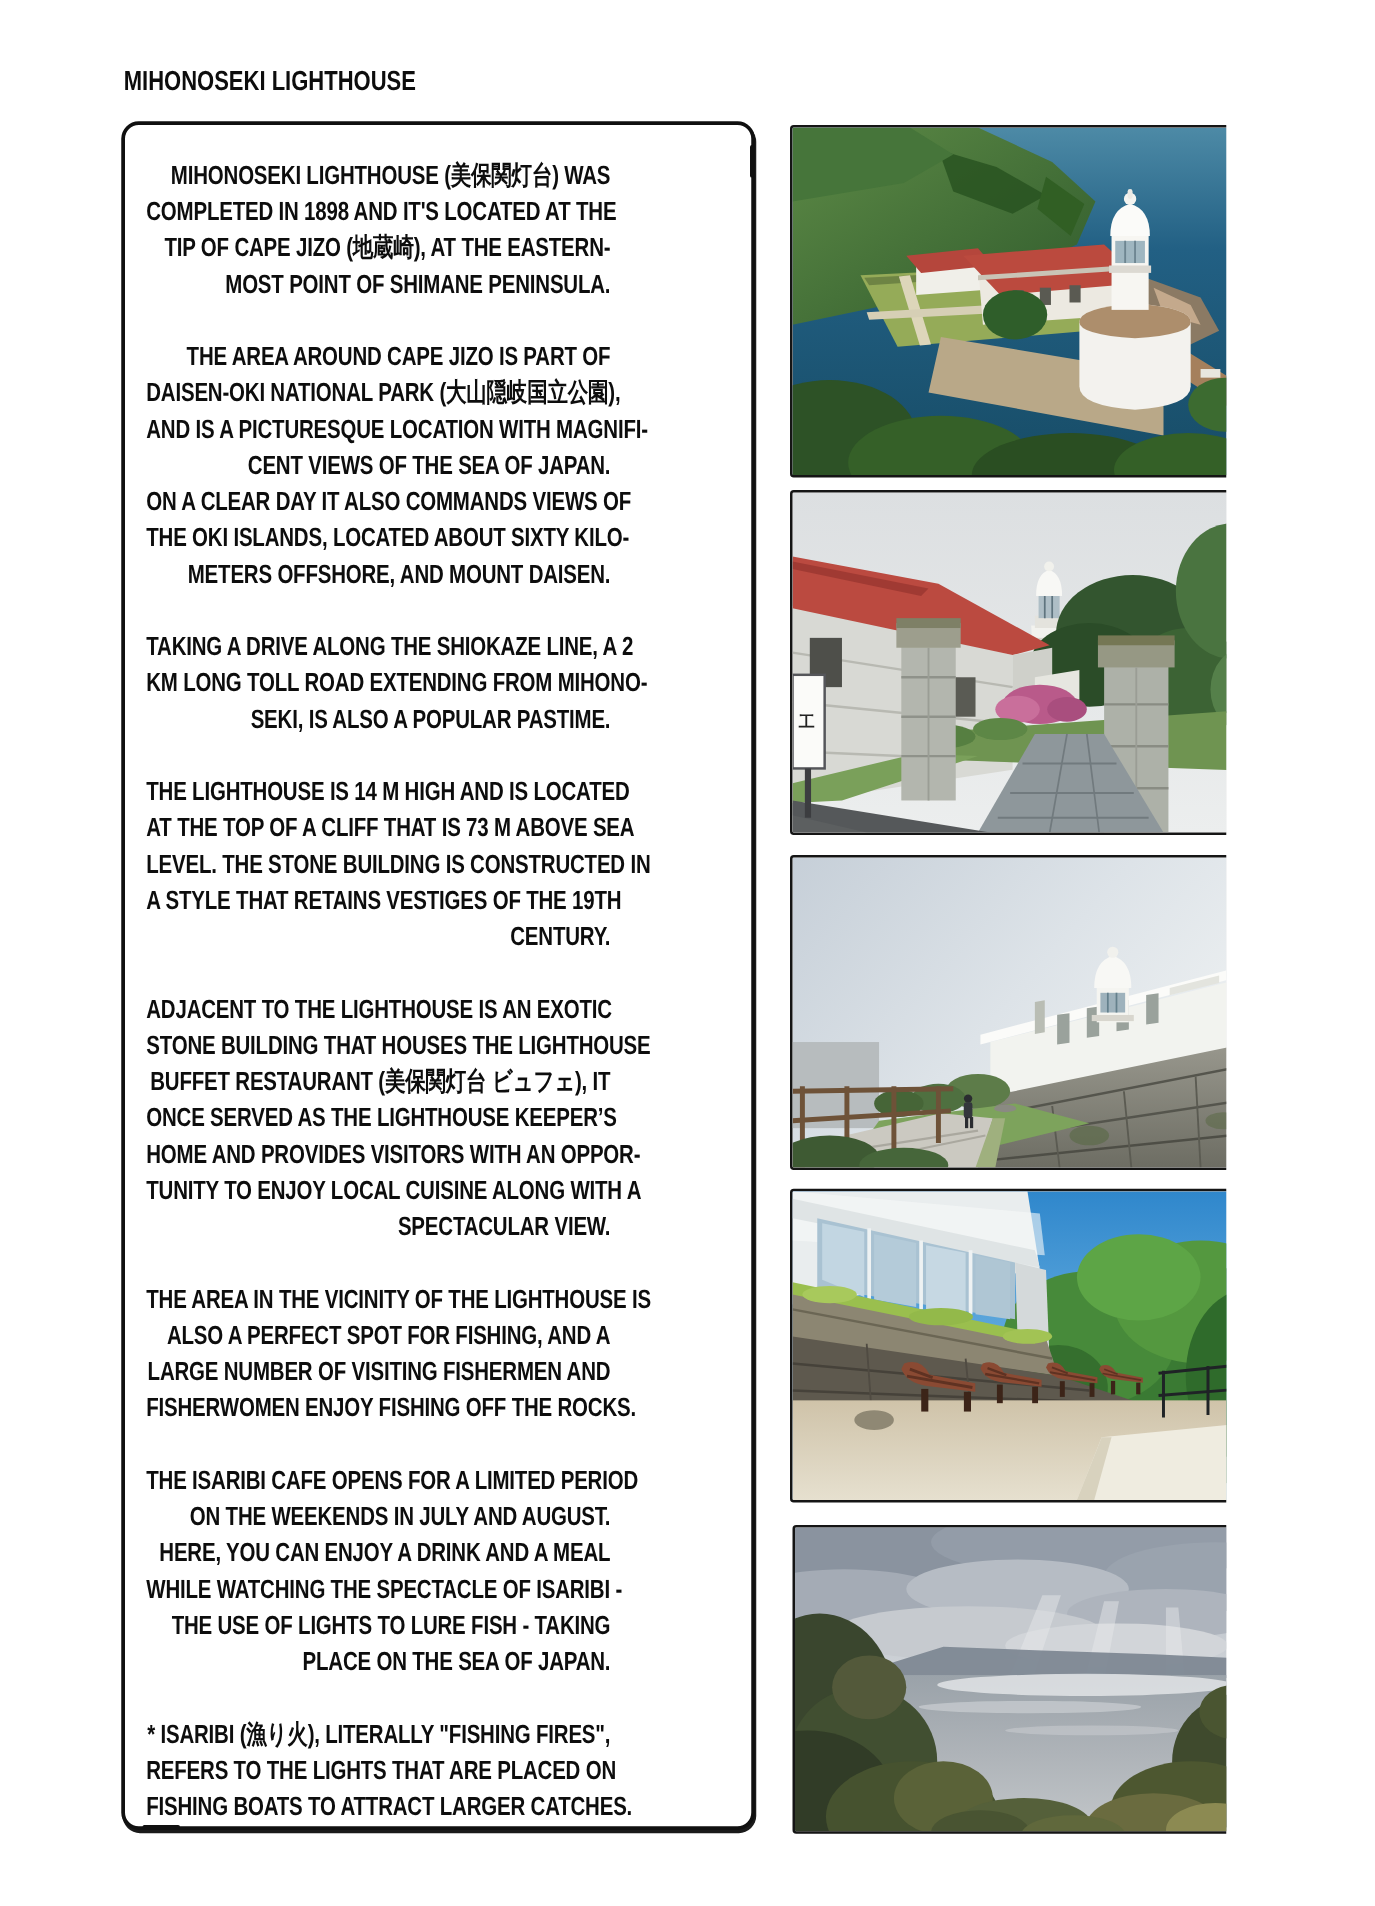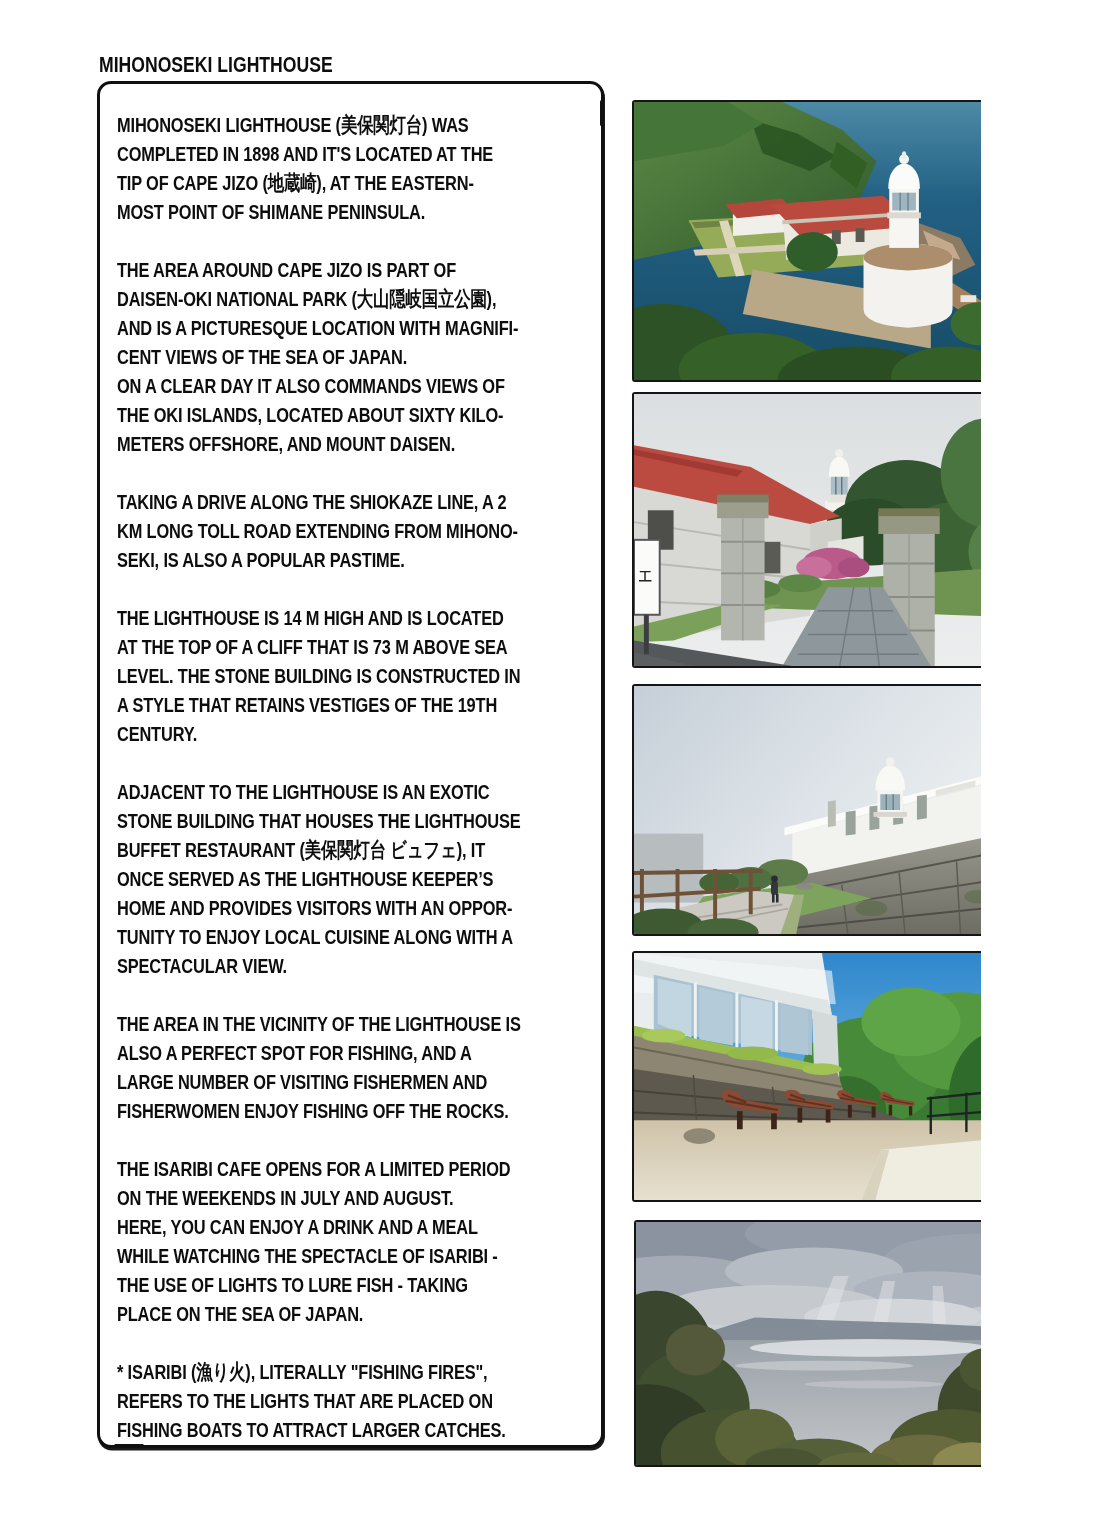--- a/index.html
+++ b/index.html
@@ -1,28 +1,29 @@
 <!DOCTYPE html>
 <html><head>
 <meta charset="utf-8">
 <style>
   * { margin:0; padding:0; box-sizing:border-box; }
   html,body { background:#ffffff; }
   .canvas {
     position:relative; width:981px; height:1525px; background:#ffffff;
     font-family:"Liberation Sans","DejaVu Sans",sans-serif; color:#0d0d0d;
     overflow:hidden;
+    text-align:right;
   }
   .page-title {
     position:absolute; left:99px; top:52px;
     font-size:22px; font-weight:700; letter-spacing:0px; white-space:pre;
     transform:scaleX(0.80); transform-origin:0 0;
   }
   .text-panel {
-    position:absolute; left:97px; top:81px; width:507px; height:1367px;
+    position:absolute; left:97px; top:97px; width:507px; height:1367px;
     border:3.5px solid #101010; border-radius:14px;
     box-shadow:1px 2.5px 0 0 #1a1a1a;
     padding:26px 8px 10px 17px; background:#ffffff;
   }
   
   .text-panel::before {
     content:""; position:absolute; right:-2px; top:16px; width:3px; height:26px;
     background:#101010; border-radius:2px;
   }
   .text-panel::after {

